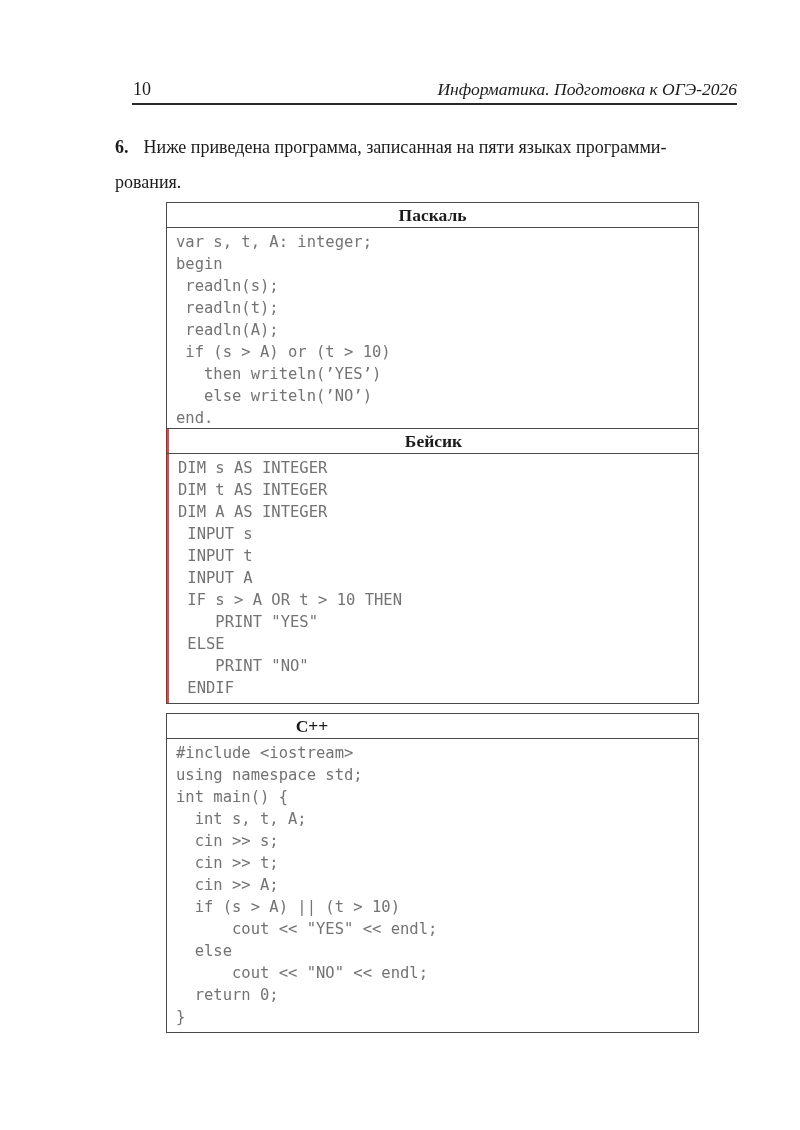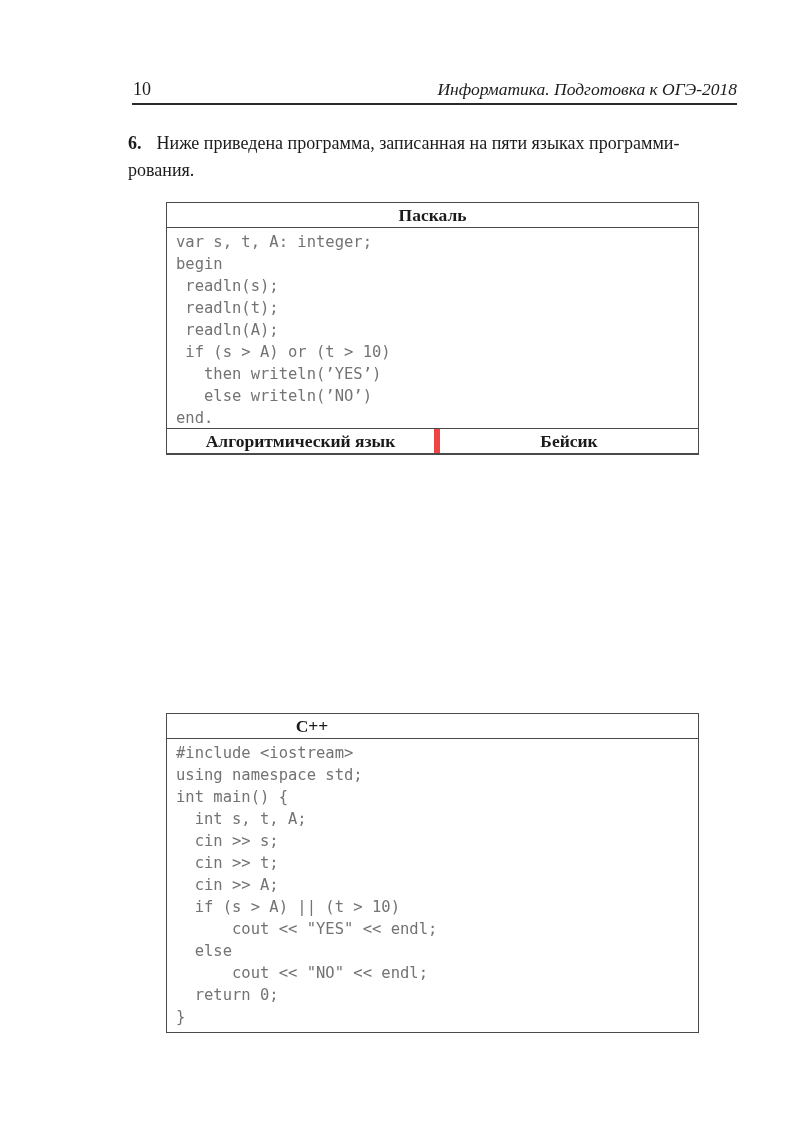--- a/index.html
+++ b/index.html
@@ -33,26 +33,26 @@
   .head-rule {
     position: absolute;
     left: 132px;
     top: 103px;
     width: 605px;
     border-top: 2px solid #2a2a2a;
   }
   
   .task {
     position: absolute;
-    left: 128px;
+    left: 115px;
     top: 130px;
     width: 606px;
     margin: 0;
     font-size: 18px;
-    line-height: 27px;
+    line-height: 35px;
   }
   .task-num {
     font-weight: bold;
     margin-right: 15px;
   }
   .task-text { white-space: pre-line; }
   
   .tbl {
     position: absolute;
     left: 166px;
@@ -68,40 +68,40 @@
   .th {
     height: 24px;
     line-height: 24px;
     text-align: center;
     font-weight: bold;
     font-size: 17.5px;
     overflow: hidden;
   }
   .tbl-2 .c1 { width: 267px; flex: none; }
   .tbl-3 .c1 { width: 290px; flex: none; }
-  .c2 { flex: 1; border-left: 6px solid #ef4444; }
+  .c2 { flex: 1; border-left: 2px solid #ef4444; }
   .tbl-1 .th { width: 100%; }
   .code {
     margin: 0;
     padding: 3px 4px 4px 9px;
     font-family: "DejaVu Sans Mono", monospace;
     font-size: 15.5px;
     line-height: 22px;
     white-space: pre;
     color: #737373;
   }
 </style>
 </head>
 <body>
 
 <div class="page">
 
   <div class="running-head">
     <span class="pagenum">10</span>
-    <span class="head-title">Информатика. Подготовка к ОГЭ-2018</span>
+    <span class="head-title">Информатика. Подготовка к ОГЭ-2026</span>
   </div>
   <div class="head-rule"></div>
 
   <p class="task"><b class="task-num">6.</b><span class="task-text">Ниже приведена программа, записанная на пяти языках программи-
 рования.</span></p>
 
   <div class="tbl tbl-1">
     <div class="tbl-head row">
       <div class="th">Паскаль</div>
     </div>
@@ -113,24 +113,36 @@
  readln(A);
  if (s &gt; A) or (t &gt; 10)
    then writeln(’YES’)
    else writeln(’NO’)
 end.</pre>
     </div>
   </div>
 
   <div class="tbl tbl-2">
     <div class="tbl-head row">
-      <div class="th c1">Алгоритмический язык</div>
       <div class="th c2">Бейсик</div>
     </div>
     <div class="row">
+      <div class="c2">
+          <pre class="code">DIM s AS INTEGER
+DIM t AS INTEGER
+DIM A AS INTEGER
+ INPUT s
+ INPUT t
+ INPUT A
+ IF s &gt; A OR t &gt; 10 THEN
+    PRINT "YES"
+ ELSE
+    PRINT "NO"
+ ENDIF</pre>
+        </div>
     </div>
   </div>
 
   <div class="tbl tbl-3">
     <div class="tbl-head row">
       <div class="th c1">C++</div>
     </div>
     <div class="row">
       <div class="c1">
           <pre class="code">#include &lt;iostream&gt;

